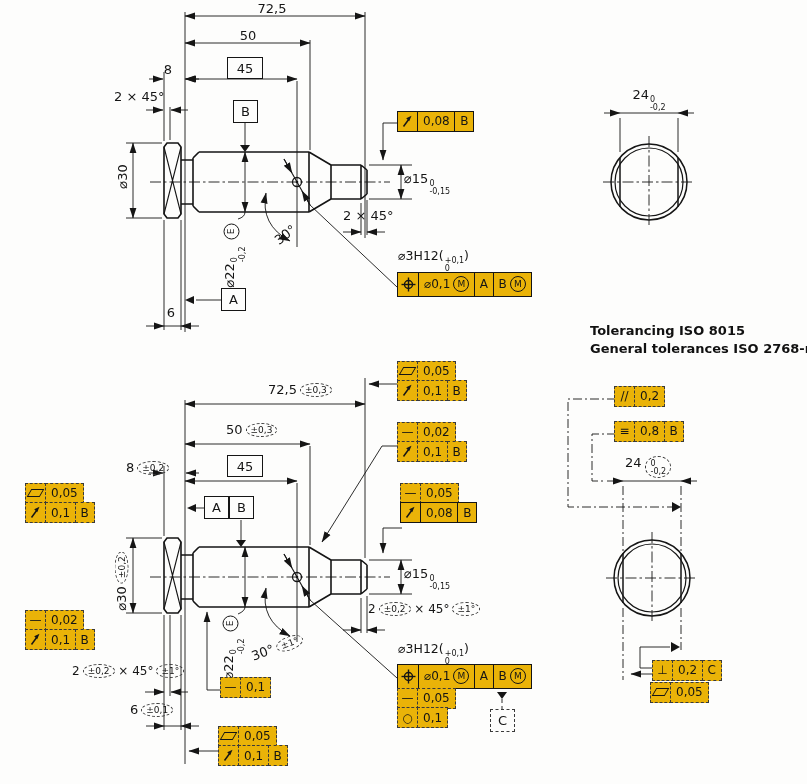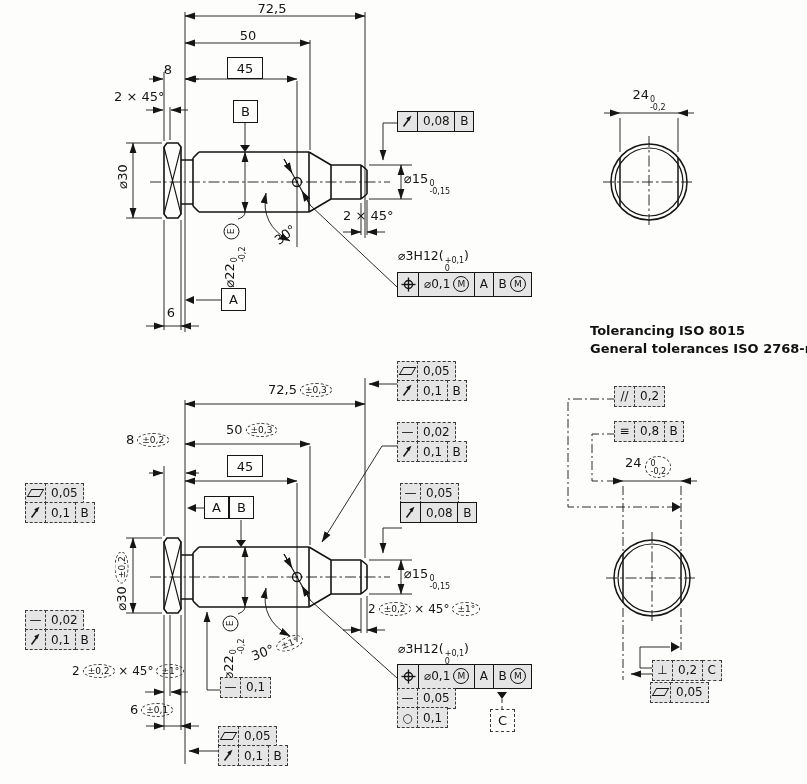--- a/index.html
+++ b/index.html
@@ -16,21 +16,21 @@
         padding:1px 4px;font-size:9px;line-height:10px;margin-left:3px;vertical-align:1px;}
   .oval .stack{vertical-align:0;}
   .boxdim{border:1.6px solid #151515;font-size:13px;text-align:center;background:#fdfdfc;
           display:flex;align-items:center;justify-content:center;}
   .datum{border:1.6px solid #151515;width:23px;height:21px;font-size:13px;display:flex;
          align-items:center;justify-content:center;background:#fdfdfc;}
   .datum.dashed{border:1.3px dashed #3a3a3a;}
   .fcf{display:flex;flex-direction:column;align-items:flex-start;}
   .fcf .row{display:flex;}
   .fcf .cell{display:flex;align-items:center;justify-content:center;border:1.5px solid #151515;
-             height:21px;padding:0 5px;font-size:12px;background:#e5e5e5;
+             height:21px;padding:0 5px;font-size:12px;background:#eab308;
              margin-left:-1.5px;margin-top:-1.5px;min-width:12px;box-sizing:border-box;}
   .row.dashed .cell{border:1.3px dashed #3a3a3a;text-align:center;}
   .cell.sym{min-width:22px;padding:0 3px;}
   .circ{display:inline-flex;width:14px;height:14px;border:1.3px solid #151515;border-radius:50%;
         align-items:center;justify-content:center;font-size:9px;line-height:9px;margin-left:3px;flex:none;}
   .flatsym{display:inline-block;width:11px;height:6px;border:1.4px solid #151515;
            transform:skewX(-30deg);}
   .notes{font-weight:bold;font-size:13px;line-height:18px;color:#111;}
   .runsym svg,.possym svg{display:block;}
 </style>
@@ -284,21 +284,21 @@
 
 <div class="abs dim" style="left:232px;top:382px;margin-left:36px;">
   <span>72,5</span><span class="oval">±0,3</span>
 </div>
 <div class="abs dim" style="left:226px;top:422px;">
   <span>50</span><span class="oval">±0,3</span>
 </div>
 <div class="abs boxdim" style="left:227px;top:455px;width:34px;height:20px;">
       <span>45</span>
     </div>
-<div class="abs dim" style="left:126px;top:432px;">
+<div class="abs dim" style="left:126px;top:460px;">
   <span>8</span><span class="oval">±0,2</span>
 </div>
 <div class="abs datum" style="left:204px;top:496px;">
       <span>A</span>
     </div>
 <div class="abs datum" style="left:229px;top:496px;">
       <span>B</span>
     </div>
 
 <div class="abs dim rot" style="left:78px;top:560px;width:86px;">

